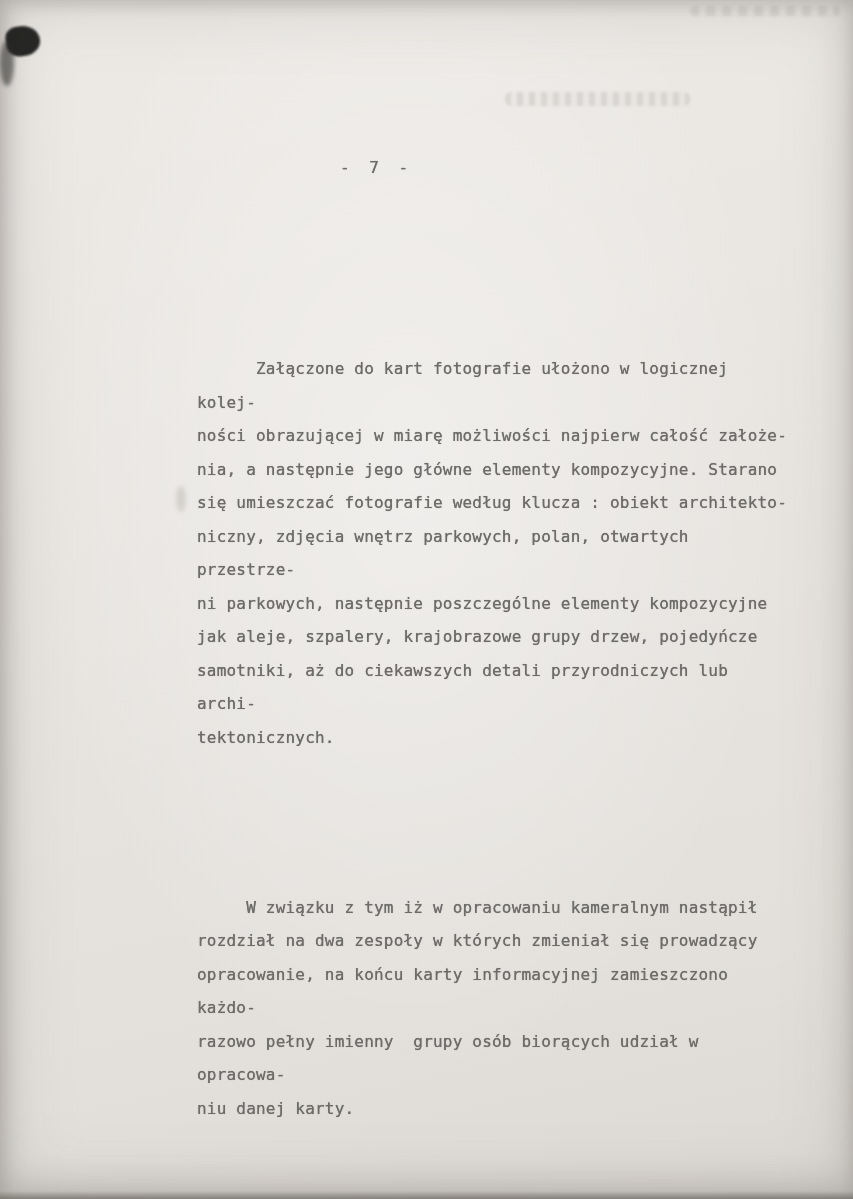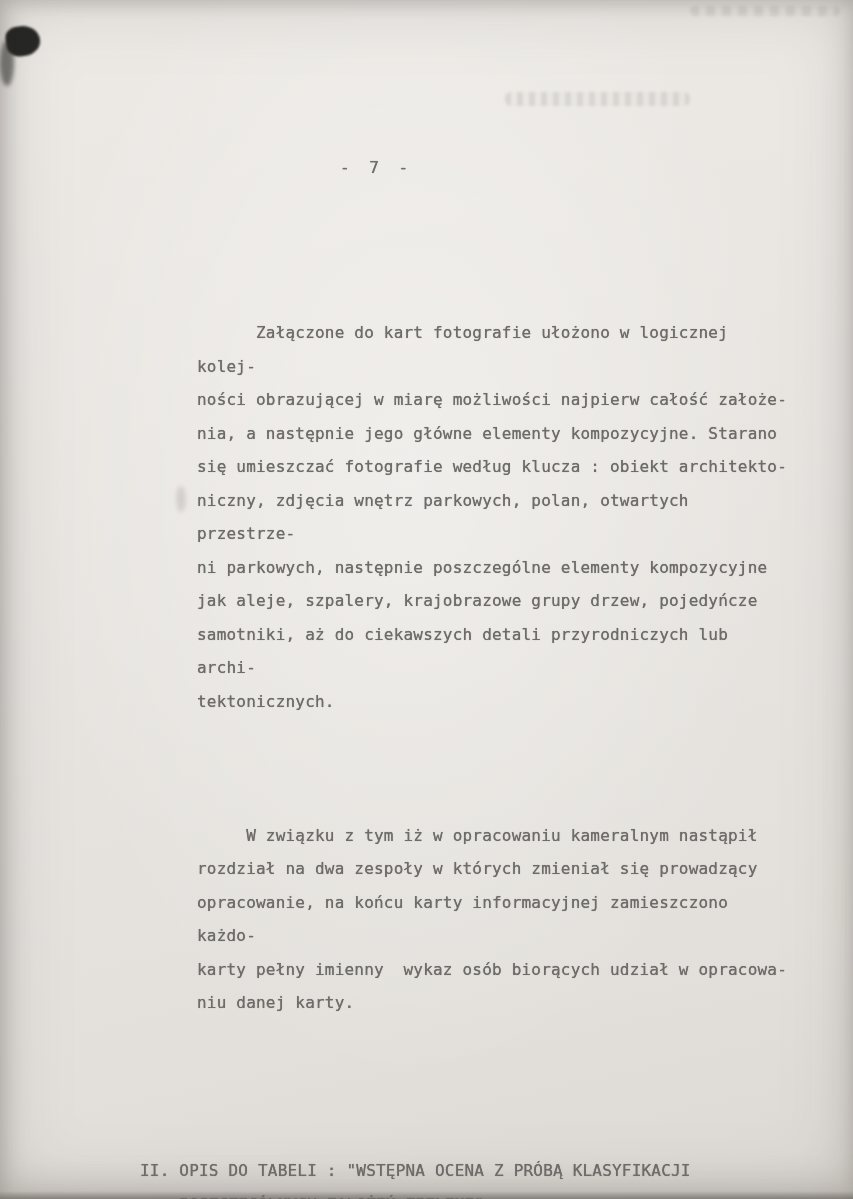--- a/index.html
+++ b/index.html
@@ -80,21 +80,21 @@
     letter-spacing: 0.2px;
     text-shadow: 0 0 0.7px rgba(70,68,64,0.75);
     white-space: pre-wrap;
   }
   .pageno {
     margin-left: 200px;
     letter-spacing: 5px;
     margin-bottom: 31px;
   }
   .para { margin: 0; }
-  .block-indent { margin-left: 57px; }
+  .block-indent { margin-left: 57px; margin-top: 36px; }
   .heading { margin-top: 34px; }
 </style>
 </head>
 <body>
 
 <div class="scan">
 
   <div class="artifact blob-top-left"></div>
   <div class="artifact blob-top-left2"></div>
   <div class="artifact smudge-header"></div>
@@ -111,21 +111,21 @@
 się umieszczać fotografie według klucza : obiekt architekto-
 niczny, zdjęcia wnętrz parkowych, polan, otwartych przestrze-
 ni parkowych, następnie poszczególne elementy kompozycyjne
 jak aleje, szpalery, krajobrazowe grupy drzew, pojedyńcze
 samotniki, aż do ciekawszych detali przyrodniczych lub archi-
 tektonicznych.</div>
 
     <div class="para block-indent">     W związku z tym iż w opracowaniu kameralnym nastąpił
 rozdział na dwa zespoły w których zmieniał się prowadzący
 opracowanie, na końcu karty informacyjnej zamieszczono każdo-
-karty pełny imienny  wykaz osób biorących udział w opracowa-
+razowo pełny imienny  grupy osób biorących udział w opracowa-
 niu danej karty.</div>
 
     <div class="para heading">II. OPIS DO TABELI : "WSTĘPNA OCENA Z PRÓBĄ KLASYFIKACJI
     POSZCZEGÓLNYCH ZAŁOŻEŃ ZIELENI".</div>
 
     
 
     
     
     

